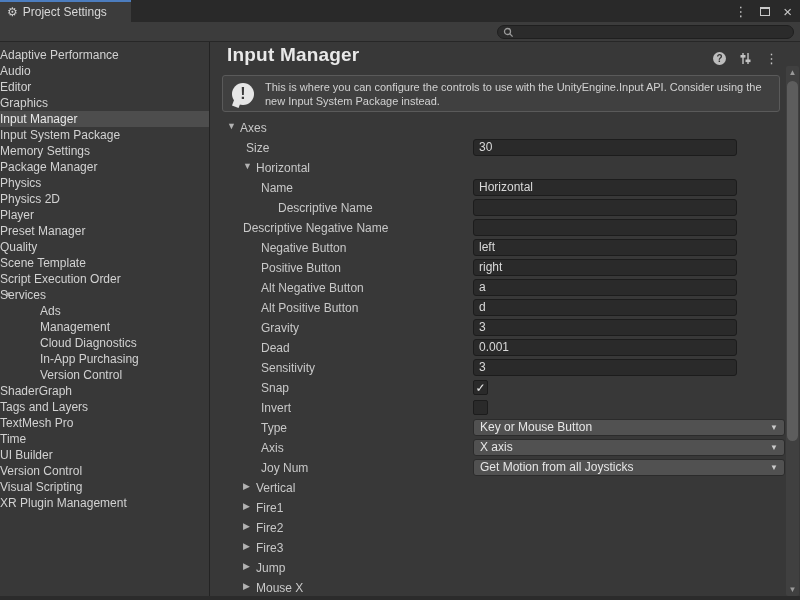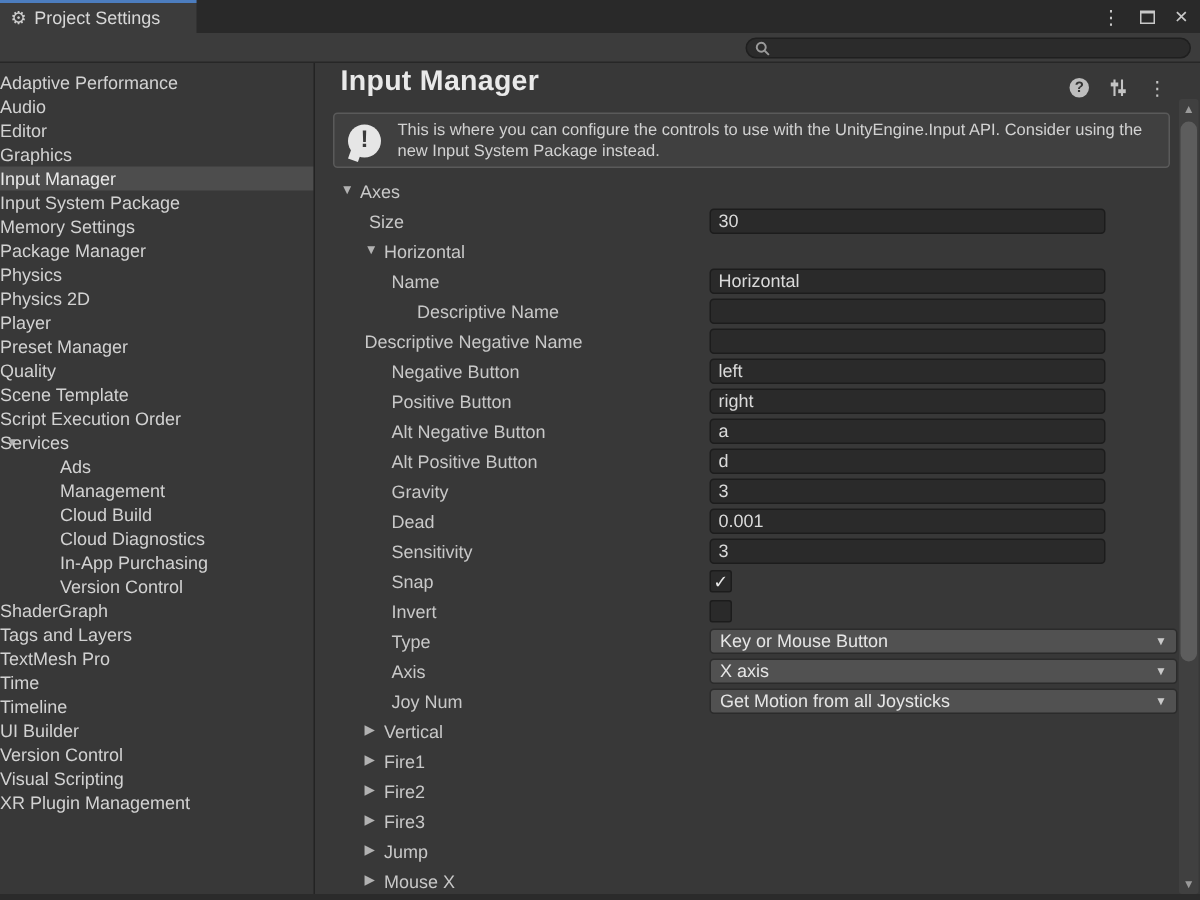--- a/index.html
+++ b/index.html
@@ -124,29 +124,27 @@
       <div class="side-item"><span>Physics</span></div>
       <div class="side-item"><span>Physics 2D</span></div>
       <div class="side-item"><span>Player</span></div>
       <div class="side-item"><span>Preset Manager</span></div>
       <div class="side-item"><span>Quality</span></div>
       <div class="side-item"><span>Scene Template</span></div>
       <div class="side-item"><span>Script Execution Order</span></div>
       <div class="side-item"><span class="tri">▼</span><span>Services</span></div>
       <div class="side-item ind1"><span>Ads</span></div>
       <div class="side-item ind1"><span>Management</span></div>
-      <div class="side-item ind1"><span>Cloud Build</span></div>
       <div class="side-item ind1"><span>Cloud Diagnostics</span></div>
       <div class="side-item ind1"><span>In-App Purchasing</span></div>
       <div class="side-item ind1"><span>Version Control</span></div>
       <div class="side-item"><span>ShaderGraph</span></div>
       <div class="side-item"><span>Tags and Layers</span></div>
       <div class="side-item"><span>TextMesh Pro</span></div>
       <div class="side-item"><span>Time</span></div>
-      <div class="side-item"><span>Timeline</span></div>
       <div class="side-item"><span>UI Builder</span></div>
       <div class="side-item"><span>Version Control</span></div>
       <div class="side-item"><span>Visual Scripting</span></div>
       <div class="side-item"><span>XR Plugin Management</span></div>
     </div>
 </div>
 
 <div class="main">
   <div class="main-title">Input Manager</div>
   <div class="header-icons">

